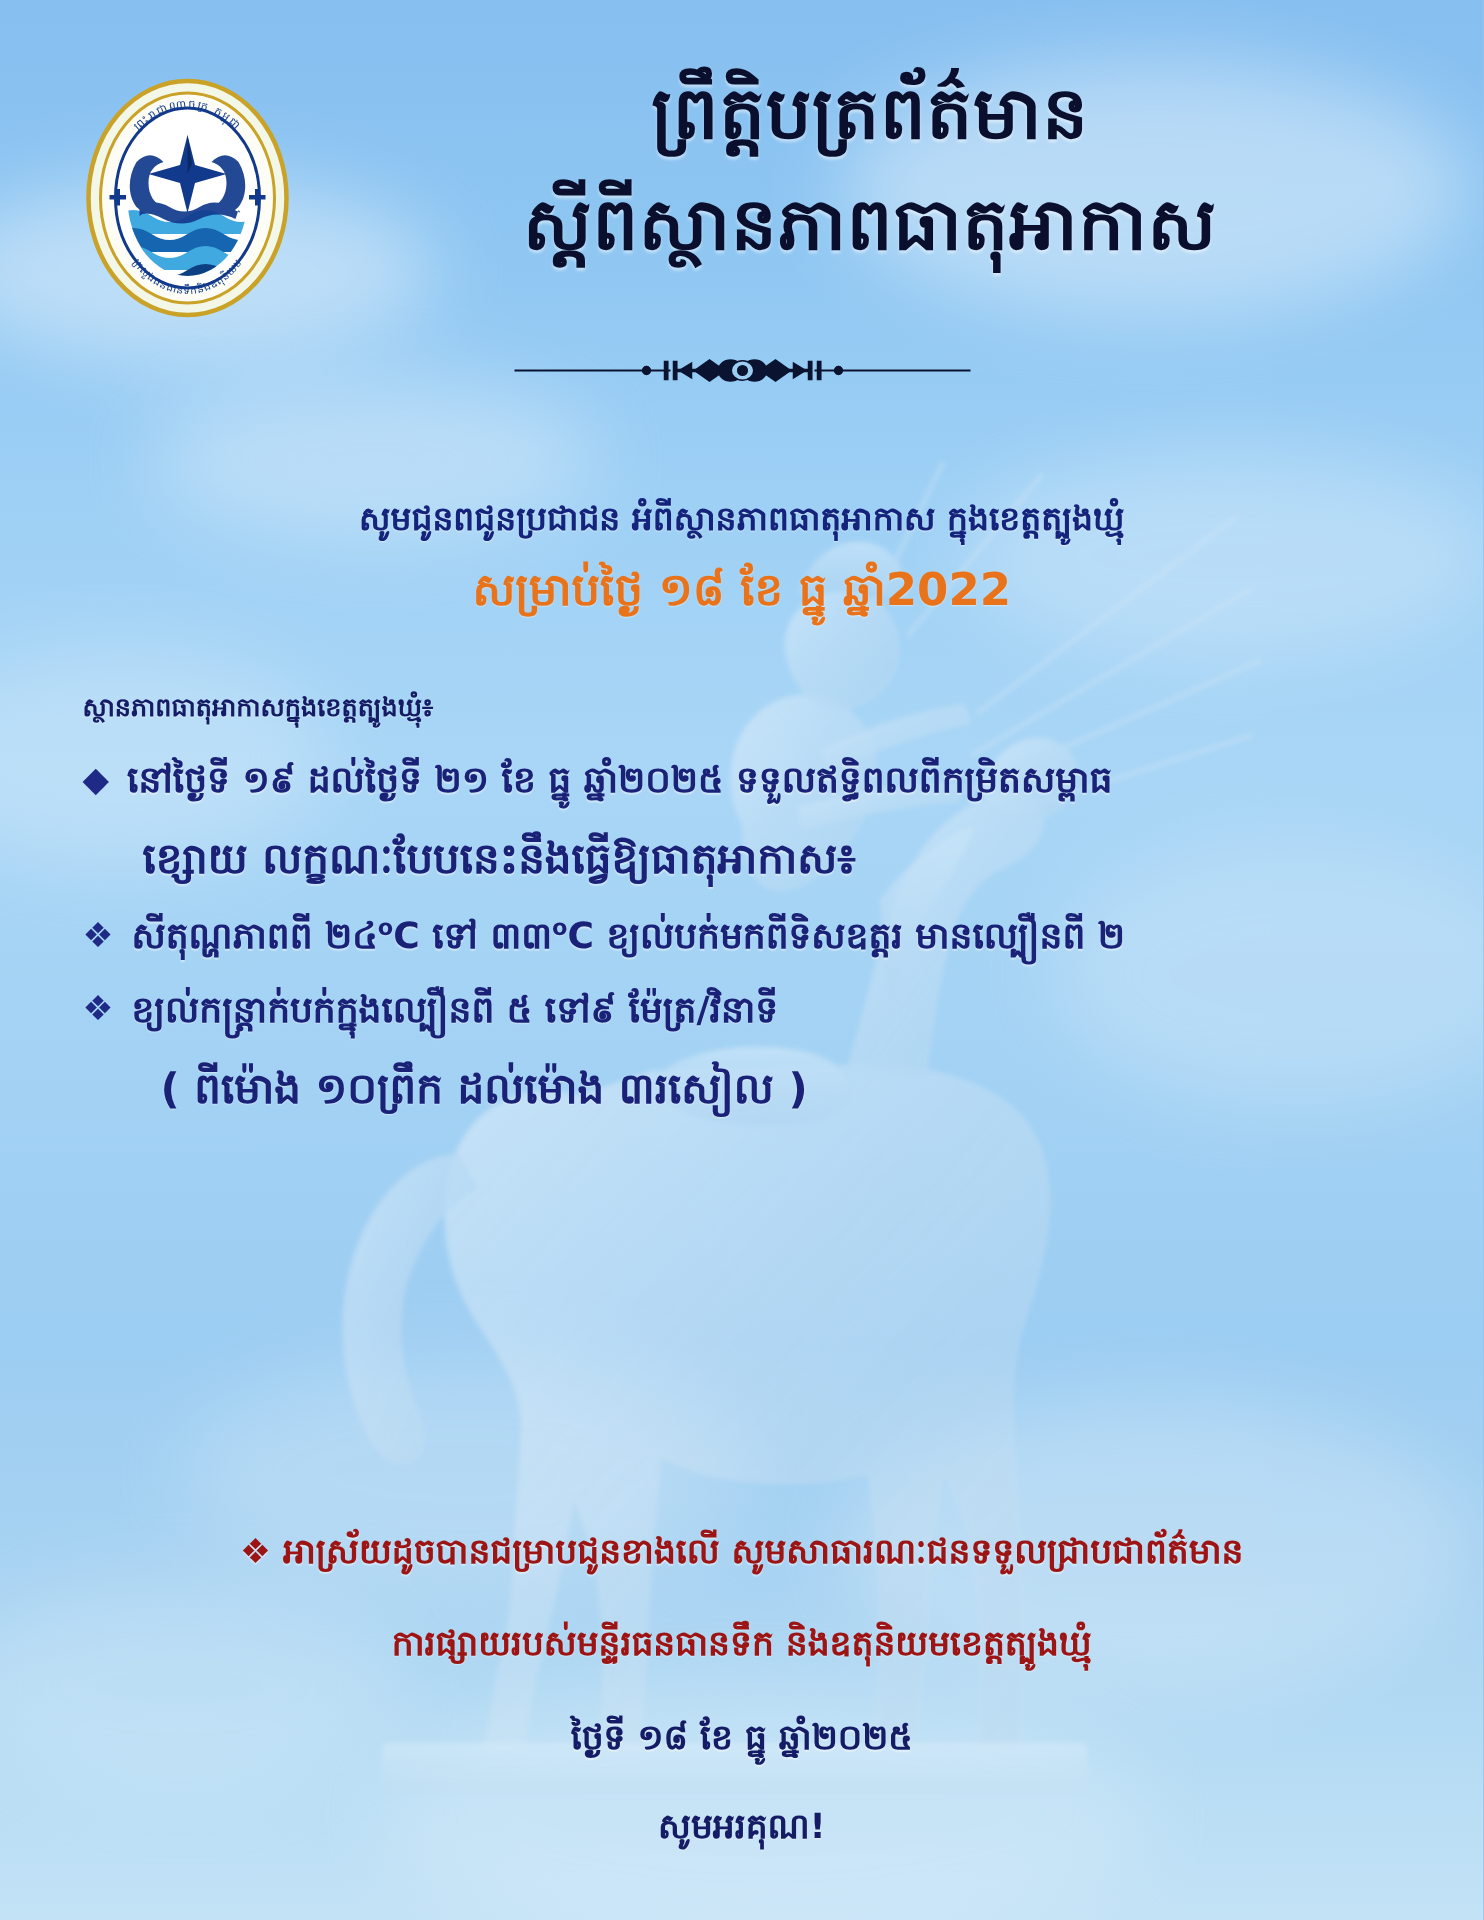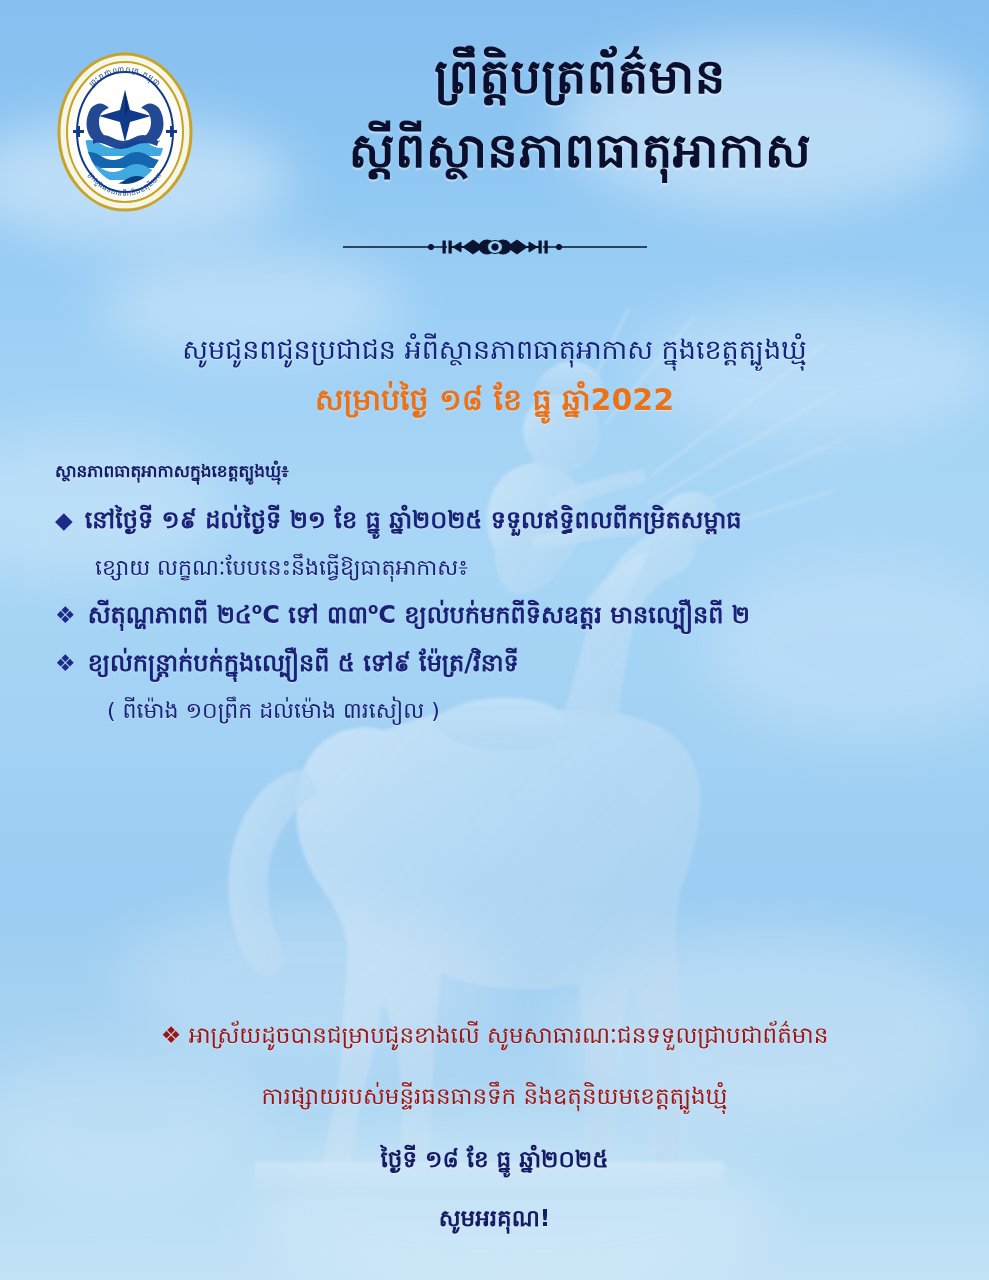--- a/index.html
+++ b/index.html
@@ -76,21 +76,21 @@
     position:absolute;left:0;top:232px;width:989px;height:30px;
     display:flex;align-items:center;justify-content:center;
   }
   #divider svg{display:block;}
 
   
   #intro{
     position:absolute;left:0;top:332px;width:989px;text-align:center;
   }
   #intro-line1{
-    font-size:27px;font-weight:normal;color:#14247c;
+    font-size:22px;font-weight:bold;color:#14247c;
     text-shadow:0 1px 1px rgba(255,255,255,.5);
     line-height:1.35;
   }
   #intro-line2{
     font-size:30px;font-weight:bold;color:#e8731a;
     margin-top:12px;
     text-shadow:0 1px 1px rgba(255,255,255,.45);
     line-height:1.3;
   }
 
@@ -113,32 +113,32 @@
     padding-top:2px;
   }
   .bullet .btext{
     flex:1 1 auto;font-size:24px;font-weight:bold;color:#1a2278;
     line-height:1.62;
     text-shadow:0 1px 1px rgba(255,255,255,.45);
   }
   .b-indent1{padding-left:40px;}
   .b-indent2{padding-left:52px;}
   .sub-line{
-    font-size:22px;font-weight:normal;color:#1a2278;
+    font-size:28px;font-weight:bold;color:#1a2278;
     line-height:1.62;margin-bottom:10px;
     text-shadow:0 1px 1px rgba(255,255,255,.45);
   }
   .deg{font-size:15px;vertical-align:super;}
 
   
   #footer{
     position:absolute;left:0;top:1018px;width:989px;text-align:center;
   }
   .foot-red{
-    font-size:23px;font-weight:normal;color:#9c1414;
+    font-size:23px;font-weight:bold;color:#9c1414;
     line-height:1.5;
     text-shadow:0 1px 1px rgba(255,255,255,.45);
   }
   .foot-red.l2{margin-top:26px;}
   .foot-navy{
     font-size:23px;font-weight:bold;color:#151c66;
     margin-top:30px;line-height:1.45;
     text-shadow:0 1px 1px rgba(255,255,255,.45);
   }
   .foot-navy.thanks{margin-top:26px;font-size:23px;}

